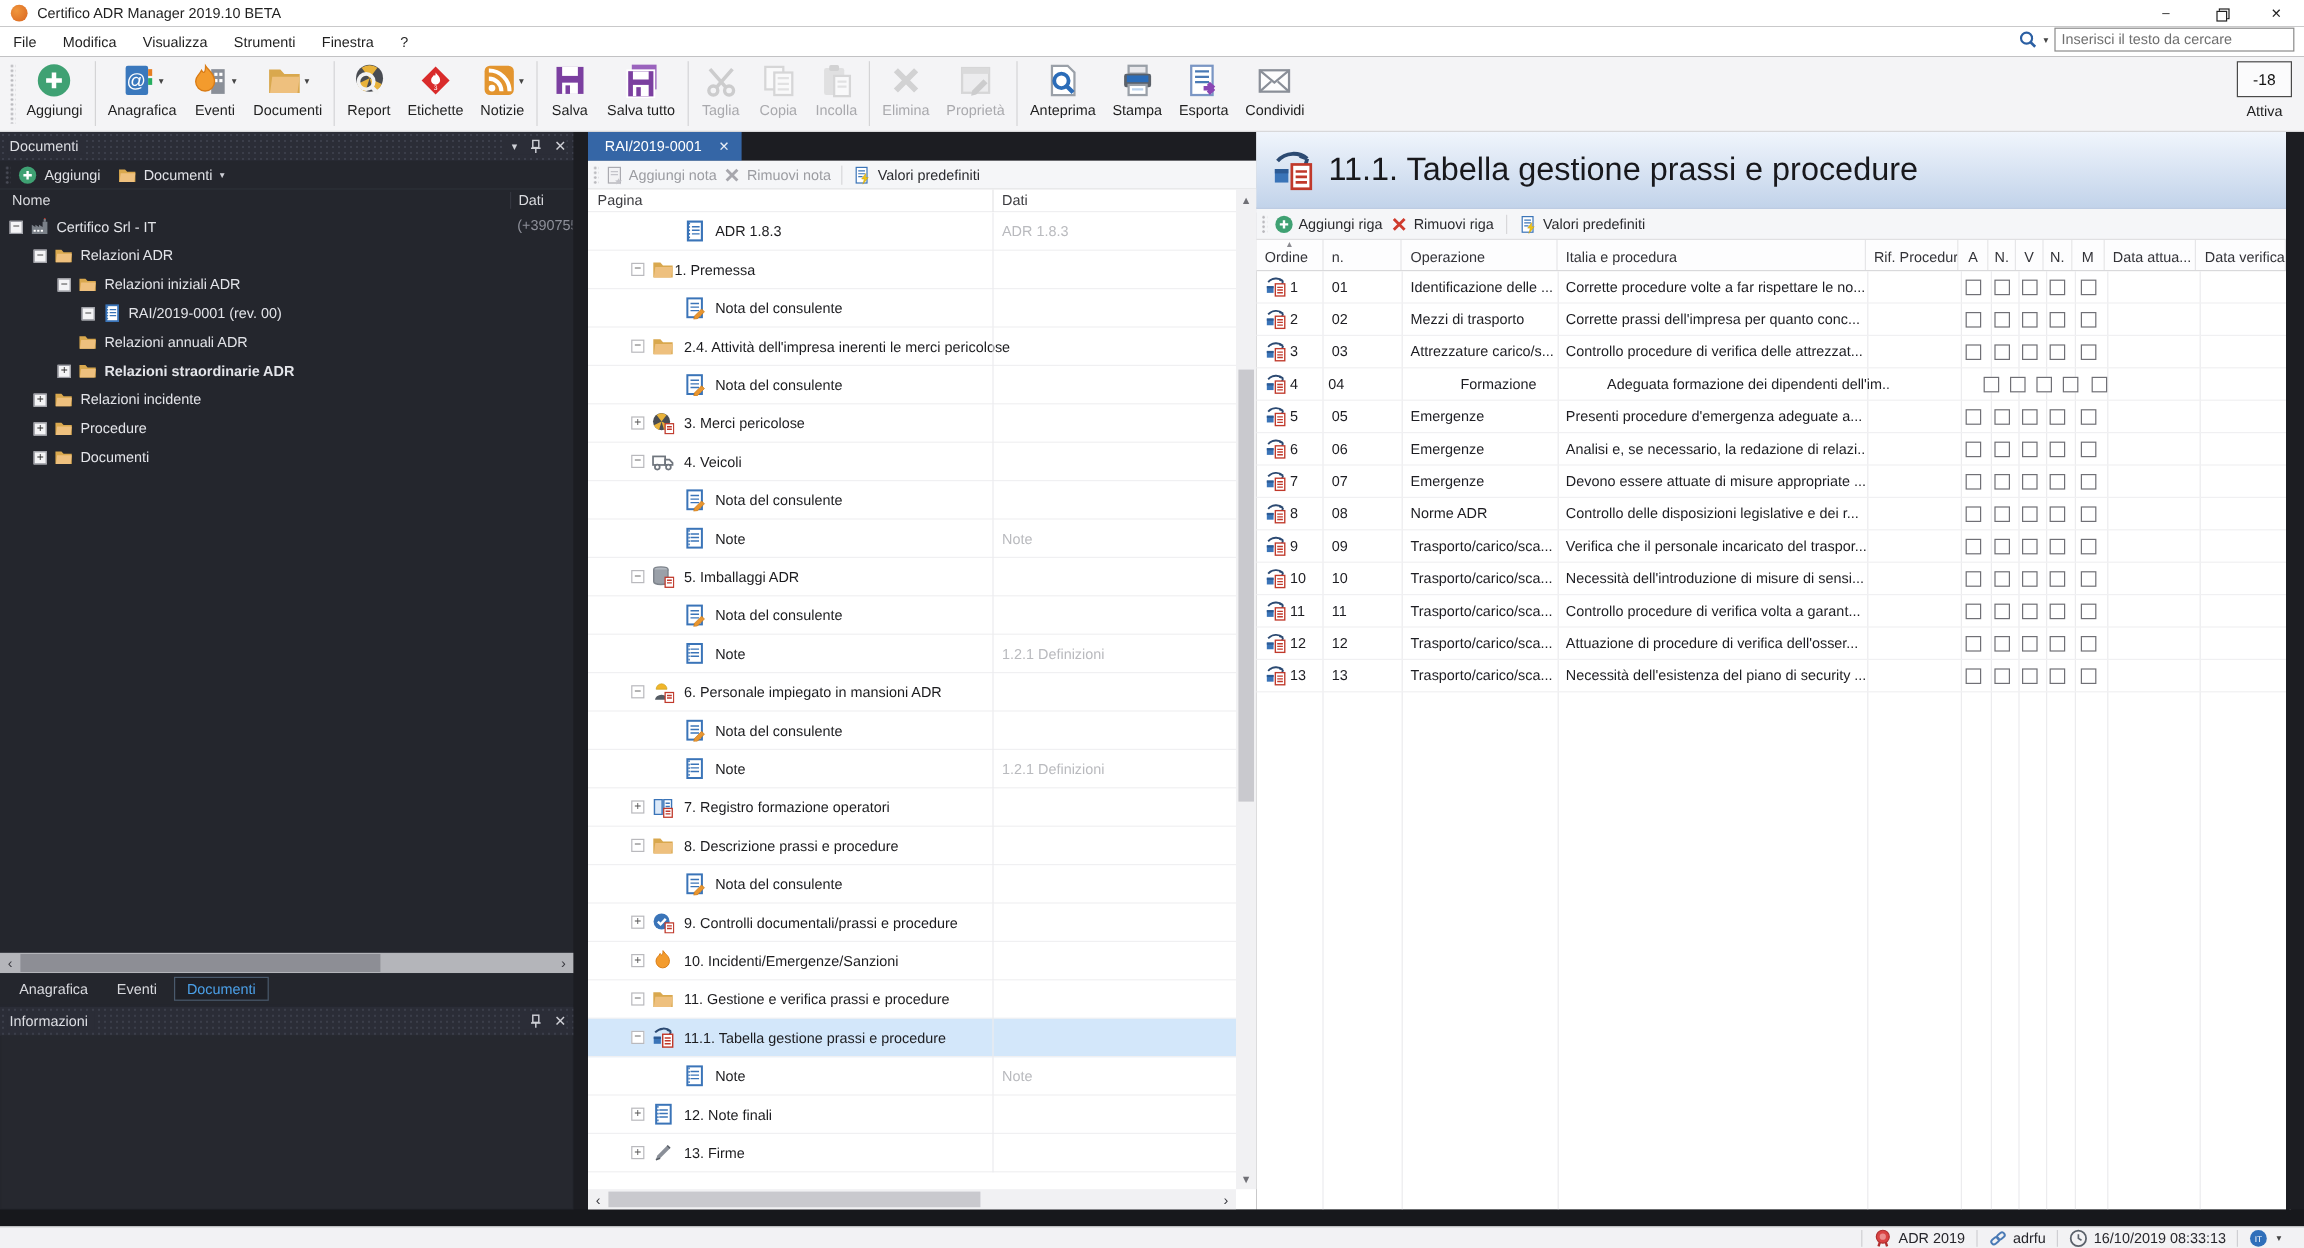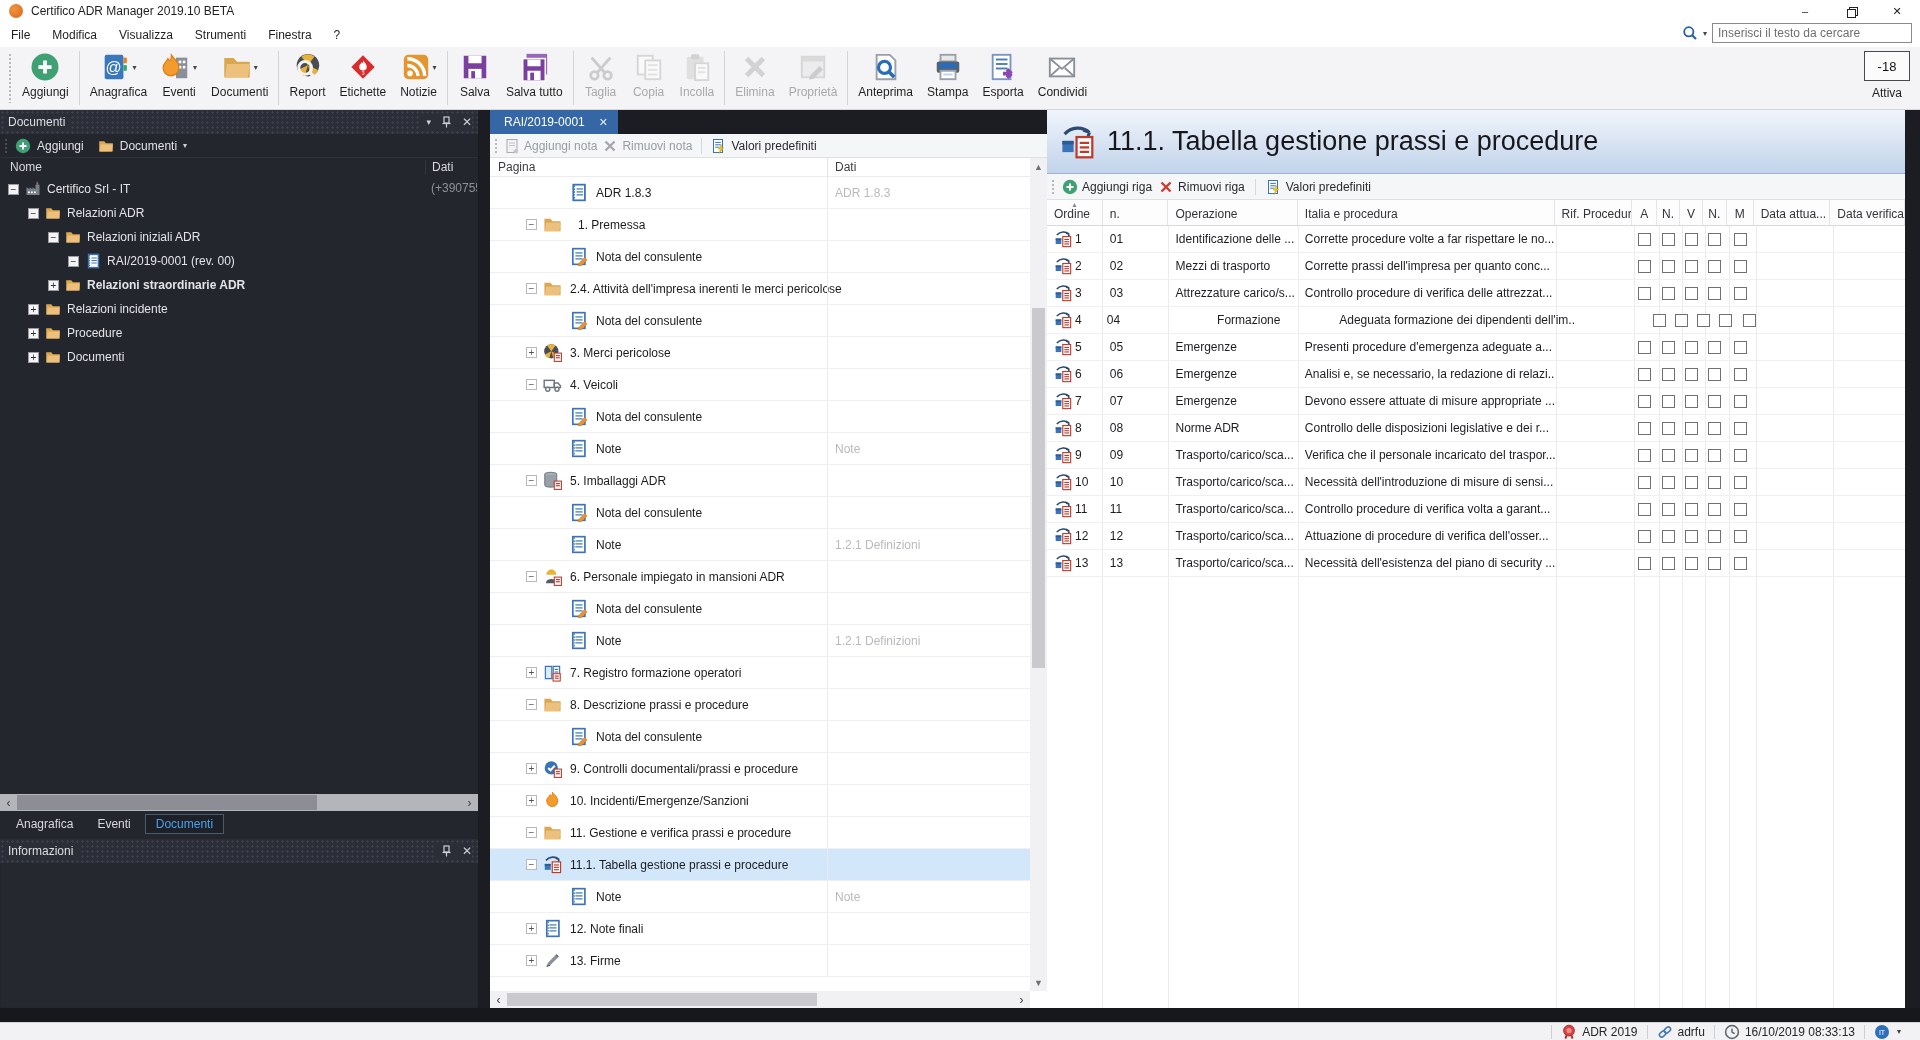--- a/index.html
+++ b/index.html
@@ -507,20 +507,30 @@
               <rect x="3.6" y="1.4" width="9.8" height="13.2" fill="#fff" stroke="#3a74b8" stroke-width="1.5"></rect>
               <line x1="4.6" y1="2.2" x2="4.6" y2="13.8" stroke="#3a74b8" stroke-dasharray="1.2 1.2"></line>
               <line x1="6.4" y1="5" x2="11.8" y2="5" stroke="#3a74b8"></line>
               <line x1="6.4" y1="7.5" x2="11.8" y2="7.5" stroke="#3a74b8"></line>
               <line x1="6.4" y1="10" x2="11.8" y2="10" stroke="#3a74b8"></line>
             </svg>
           </span>
           <span style="margin-left: 6px; white-space: nowrap;">RAI/2019-0001 (rev. 00)</span>
         </div>
         <div class="ltree-row" style="padding-left: 48px;">
+          <span style="width: 17px; flex: 0 0 auto;"></span>
+          <span class="ic">
+            <svg viewBox="0 0 16 16" xmlns="http://www.w3.org/2000/svg">
+              <path d="M1.2 3.2h5l1.8 2h6.8v8.4H1.2z" fill="#d9a84e"></path>
+              <path d="M2.6 6.4h12.2l-1 7.2H1.6z" fill="#eec07e"></path>
+            </svg>
+          </span>
+          <span style="margin-left: 6px; white-space: nowrap;">Relazioni annuali ADR</span>
+        </div>
+        <div class="ltree-row" style="padding-left: 48px;">
           <span class="exp">+</span>
           <span class="ic">
             <svg viewBox="0 0 16 16" xmlns="http://www.w3.org/2000/svg">
               <path d="M1.2 3.2h5l1.8 2h6.8v8.4H1.2z" fill="#d9a84e"></path>
               <path d="M2.6 6.4h12.2l-1 7.2H1.6z" fill="#eec07e"></path>
             </svg>
           </span>
           <span style="margin-left: 6px; white-space: nowrap; font-weight: bold;">Relazioni straordinarie ADR</span>
         </div>
         <div class="ltree-row" style="padding-left: 28px;">
@@ -648,21 +658,21 @@
         </div>
         <div class="ctree-row" style="padding-left: 36px;">
           <span class="ctree-colline"></span>
           <span class="exp">−</span>
           <span class="ic" style="width: 19px; height: 19px;">
             <svg viewBox="0 0 16 16" xmlns="http://www.w3.org/2000/svg">
               <path d="M1.2 3.2h5l1.8 2h6.8v8.4H1.2z" fill="#d9a84e"></path>
               <path d="M2.6 6.4h12.2l-1 7.2H1.6z" fill="#eec07e"></path>
             </svg>
           </span>
-          <span style="margin-left: 16px; white-space: nowrap;">1. Premessa</span>
+          <span style="margin-left: 0; white-space: nowrap;">1. Premessa</span>
         </div>
         <div class="ctree-row" style="padding-left: 62px;">
           <span class="ctree-colline"></span>
           <span style="width: 17px; flex: 0 0 auto;"></span>
           <span class="ic" style="width: 19px; height: 19px;">
             <svg viewBox="0 0 16 16" xmlns="http://www.w3.org/2000/svg">
               <rect x="3.2" y="1.4" width="10.2" height="13.2" fill="#fff" stroke="#3a74b8" stroke-width="1.4"></rect>
               <line x1="5.4" y1="5" x2="11.4" y2="5" stroke="#3a74b8"></line>
               <line x1="5.4" y1="7.5" x2="11.4" y2="7.5" stroke="#3a74b8"></line>
               <line x1="5.4" y1="10" x2="11.4" y2="10" stroke="#3a74b8"></line>

